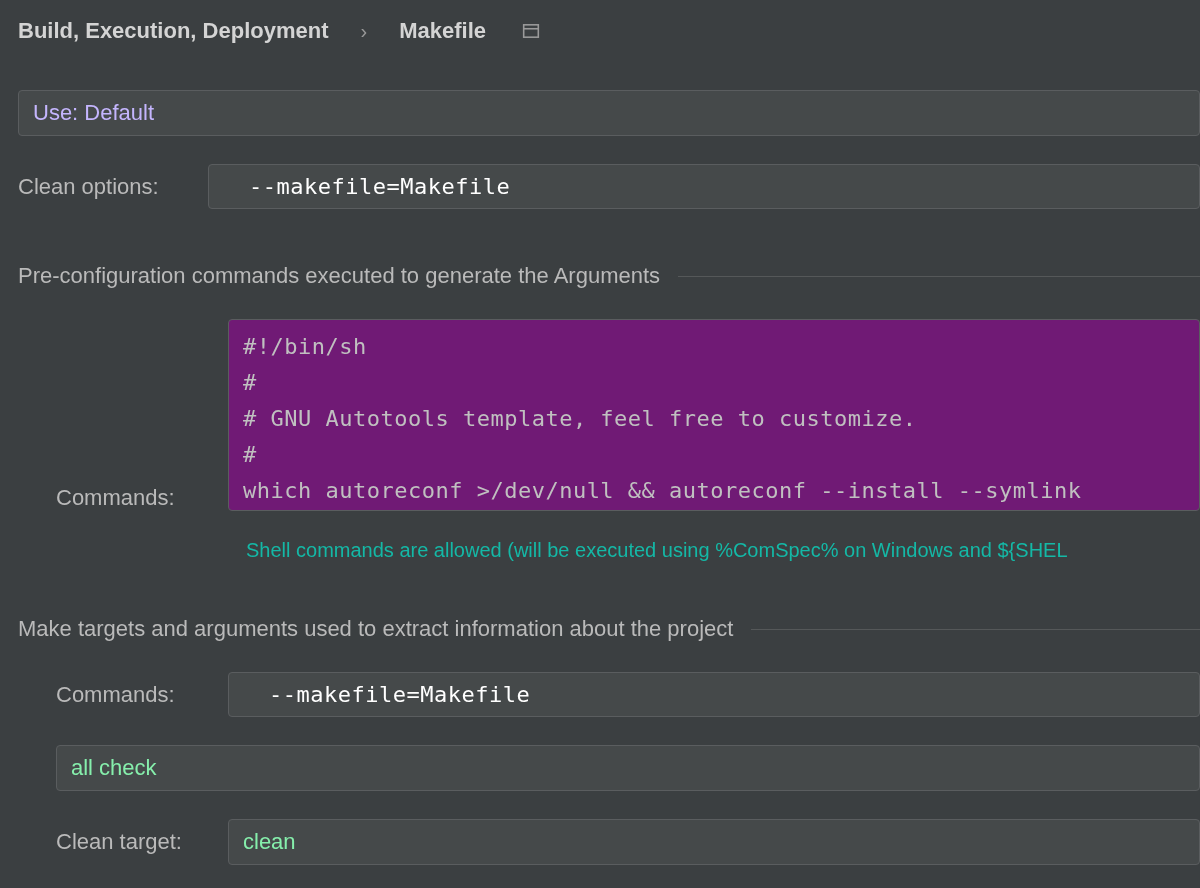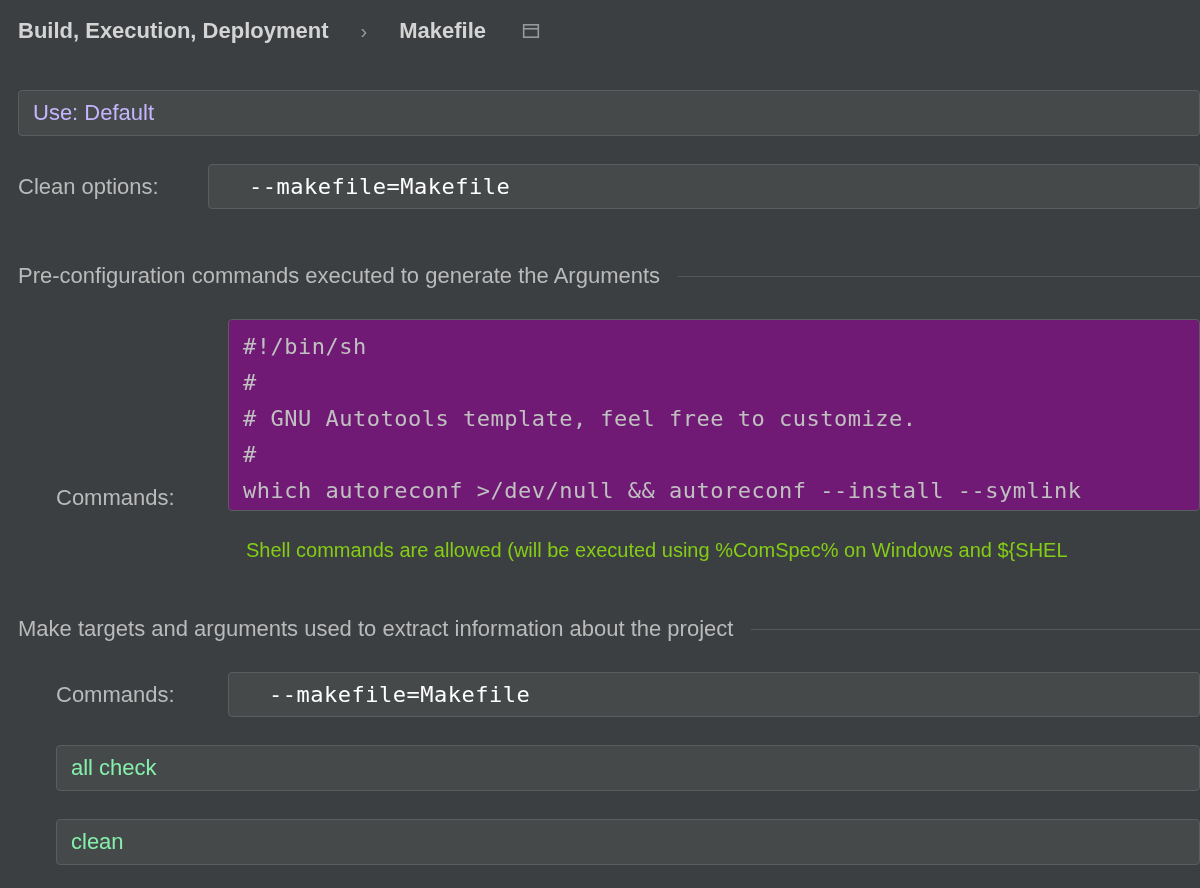--- a/index.html
+++ b/index.html
@@ -94,21 +94,21 @@
       margin-top: 54px;
       margin-bottom: 30px;
       color: #bababa;
     }
     .section-header .line {
       flex: 1;
       height: 1px;
       background: #555859;
     }
     .hint {
-      color: #84cc16;
+      color: #14b8a6;
       font-size: 20px;
       margin-left: 228px;
       margin-top: 12px;
       margin-bottom: 10px;
     }
     .commands-row {
       display: flex;
       align-items: flex-end;
       margin-top: 4px;
     }
@@ -164,14 +164,15 @@
 <div class="form-row indent">
   <div class="label">Commands:</div>
   <div class="field mono">--makefile=Makefile</div>
 </div>
 
 <div class="form-row indent">
   <div class="field">all check</div>
 </div>
 
 <div class="form-row indent">
+  <div class="label">Clean target:</div>
   <div class="field">clean</div>
 </div>
 
 </body></html>

